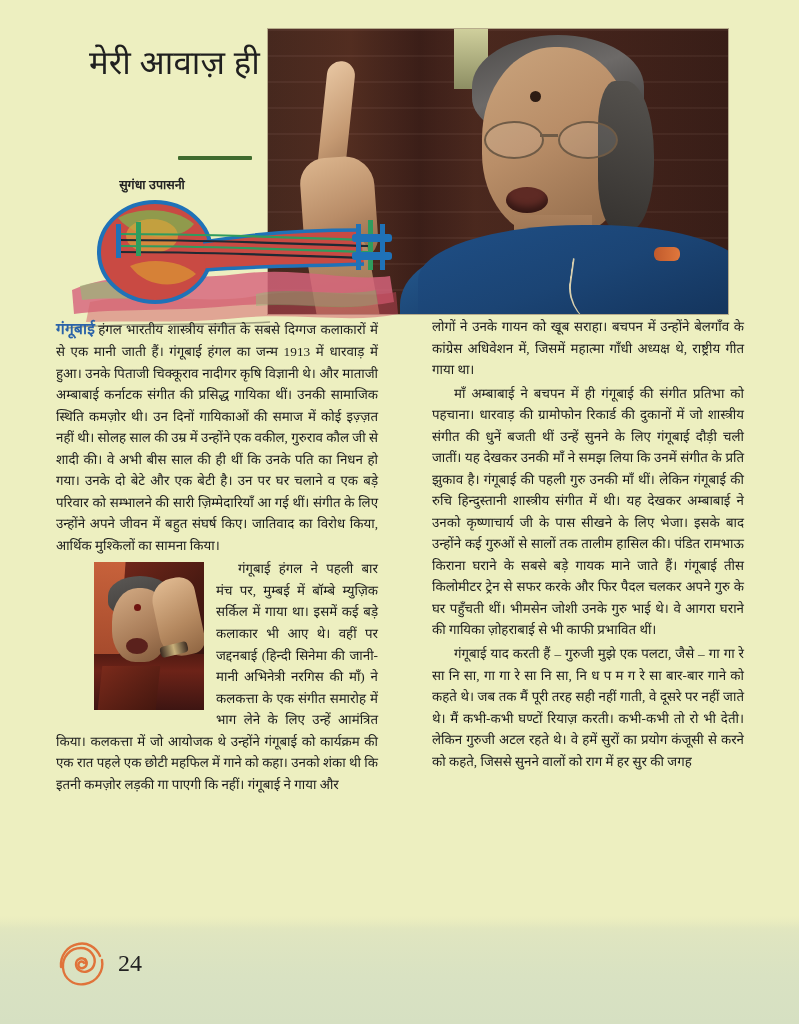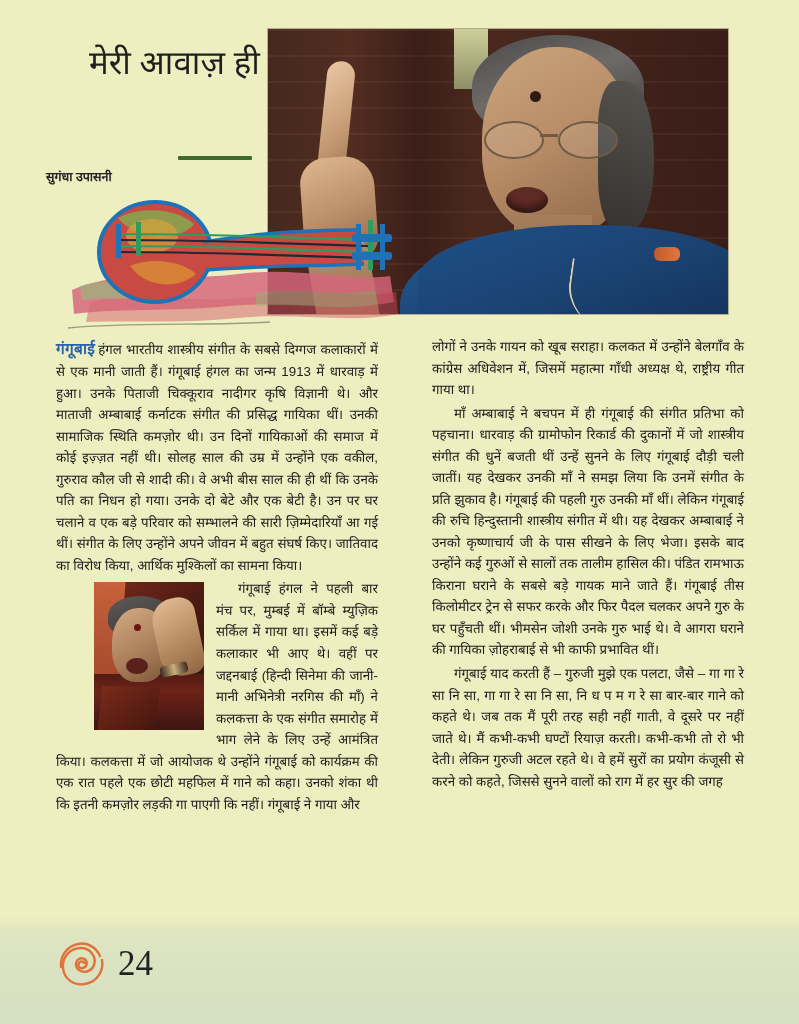--- a/index.html
+++ b/index.html
@@ -196,36 +196,36 @@
   }
   .byline-rule {
     position: absolute;
     left: 178px; top: 156px;
     width: 74px; height: 4px;
     background: #3f6b2e;
     border-radius: 1px;
   }
   .byline {
     position: absolute;
-    left: 46px; top: 168px;
+    left: 46px; top: 176px;
     width: 212px;
-    text-align: left;
+    text-align: center;
     font-size: 12.5px;
     font-weight: bold;
     color: #232323;
   }
   
   .tanpura { position: absolute; left: 60px; top: 190px; width: 342px; height: 150px; }
   .tanpura svg { display: block; }
   
   .col {
     position: absolute;
-    top: 336px;
+    top: 316px;
     width: 321px;
-    font-family: Liberation Sans, sans-serif;
+    font-family: Liberation Serif, serif;
     font-size: 13.3px;
     line-height: 1.62;
     color: #1c1c1c;
     text-align: justify;
   }
   .col.left  { left: 56px; width: 322px; }
   .col.right { left: 432px; width: 312px; }
   .col p { margin: 0 0 2px 0; text-indent: 22px; }
   .col p.first { text-indent: 0; }
   .dropname {
@@ -260,21 +260,21 @@
   .footer {
     position: absolute;
     left: 56px; bottom: 36px;
     display: flex;
     align-items: center;
     gap: 10px;
   }
   .spiral { width: 52px; height: 50px; flex: 0 0 auto; }
   .pagenum {
     font-family: "Liberation Serif", "DejaVu Serif", serif;
-    font-size: 35px;
+    font-size: 24px;
     color: #222;
     line-height: 1;
   }
   .foot-text {
     font-family: "Liberation Serif", "DejaVu Serif", serif;
     font-size: 13px;
     color: #2a2a2a;
     display: flex;
     align-items: center;
     gap: 8px;
@@ -373,21 +373,21 @@
         <span class="ip-bindi"></span>
         <span class="ip-mouth"></span>
         <span class="ip-hand"></span>
         <span class="ip-watch"></span>
       </span>
       <span>गंगूबाई हंगल ने पहली बार मंच पर, मुम्बई में बॉम्बे म्युज़िक सर्किल में गाया था। इसमें कई बड़े कलाकार भी आए थे। वहीं पर जद्दनबाई (हिन्दी सिनेमा की जानी-मानी अभिनेत्री नरगिस की माँ) ने कलकत्ता के एक संगीत समारोह में भाग लेने के लिए उन्हें आमंत्रित किया। कलकत्ता में जो आयोजक थे उन्होंने गंगूबाई को कार्यक्रम की एक रात पहले एक छोटी महफिल में गाने को कहा। उनको शंका थी कि इतनी कमज़ोर लड़की गा पाएगी कि नहीं। गंगूबाई ने गाया और</span>
     </p>
   </div>
 
   <div class="col right">
-    <p class="first">लोगों ने उनके गायन को खूब सराहा। कलकत में उन्होंने बेलगाँव के कांग्रेस अधिवेशन में, जिसमें महात्मा गाँधी अध्यक्ष थे, राष्ट्रीय गीत गाया था।</p>
+    <p class="first">लोगों ने उनके गायन को खूब सराहा। बचपन में उन्होंने बेलगाँव के कांग्रेस अधिवेशन में, जिसमें महात्मा गाँधी अध्यक्ष थे, राष्ट्रीय गीत गाया था।</p>
     <p>माँ अम्बाबाई ने बचपन में ही गंगूबाई की संगीत प्रतिभा को पहचाना। धारवाड़ की ग्रामोफोन रिकार्ड की दुकानों में जो शास्त्रीय संगीत की धुनें बजती थीं उन्हें सुनने के लिए गंगूबाई दौड़ी चली जातीं। यह देखकर उनकी माँ ने समझ लिया कि उनमें संगीत के प्रति झुकाव है। गंगूबाई की पहली गुरु उनकी माँ थीं। लेकिन गंगूबाई की रुचि हिन्दुस्तानी शास्त्रीय संगीत में थी। यह देखकर अम्बाबाई ने उनको कृष्णाचार्य जी के पास सीखने के लिए भेजा। इसके बाद उन्होंने कई गुरुओं से सालों तक तालीम हासिल की। पंडित रामभाऊ किराना घराने के सबसे बड़े गायक माने जाते हैं। गंगूबाई तीस किलोमीटर ट्रेन से सफर करके और फिर पैदल चलकर अपने गुरु के घर पहुँचती थीं। भीमसेन जोशी उनके गुरु भाई थे। वे आगरा घराने की गायिका ज़ोहराबाई से भी काफी प्रभावित थीं।</p>
     <p>गंगूबाई याद करती हैं – गुरुजी मुझे एक पलटा, जैसे – गा गा रे सा नि सा, गा गा रे सा नि सा, नि ध प म ग रे सा बार-बार गाने को कहते थे। जब तक मैं पूरी तरह सही नहीं गाती, वे दूसरे पर नहीं जाते थे। मैं कभी-कभी घण्टों रियाज़ करती। कभी-कभी तो रो भी देती। लेकिन गुरुजी अटल रहते थे। वे हमें सुरों का प्रयोग कंजूसी से करने को कहते, जिससे सुनने वालों को राग में हर सुर की जगह</p>
   </div>
 
   <div class="footer">
     <span class="spiral">
       <svg width="52" height="50" viewBox="0 0 52 50" xmlns="http://www.w3.org/2000/svg">
         <g fill="none" stroke="#e0733a" stroke-width="2.4" stroke-linecap="round">
           <path d="M30,25 C30,21 26,19 23,21 C19,23 19,29 23,32 C28,36 36,33 38,27 C41,19 34,10 25,10 C14,10 6,19 7,30 C8,41 18,48 29,46 C41,44 48,33 46,22"></path>
           <path d="M28,25 C27,23 24,23 23,25 C21,28 24,31 27,30 C31,29 32,24 29,21"></path>

